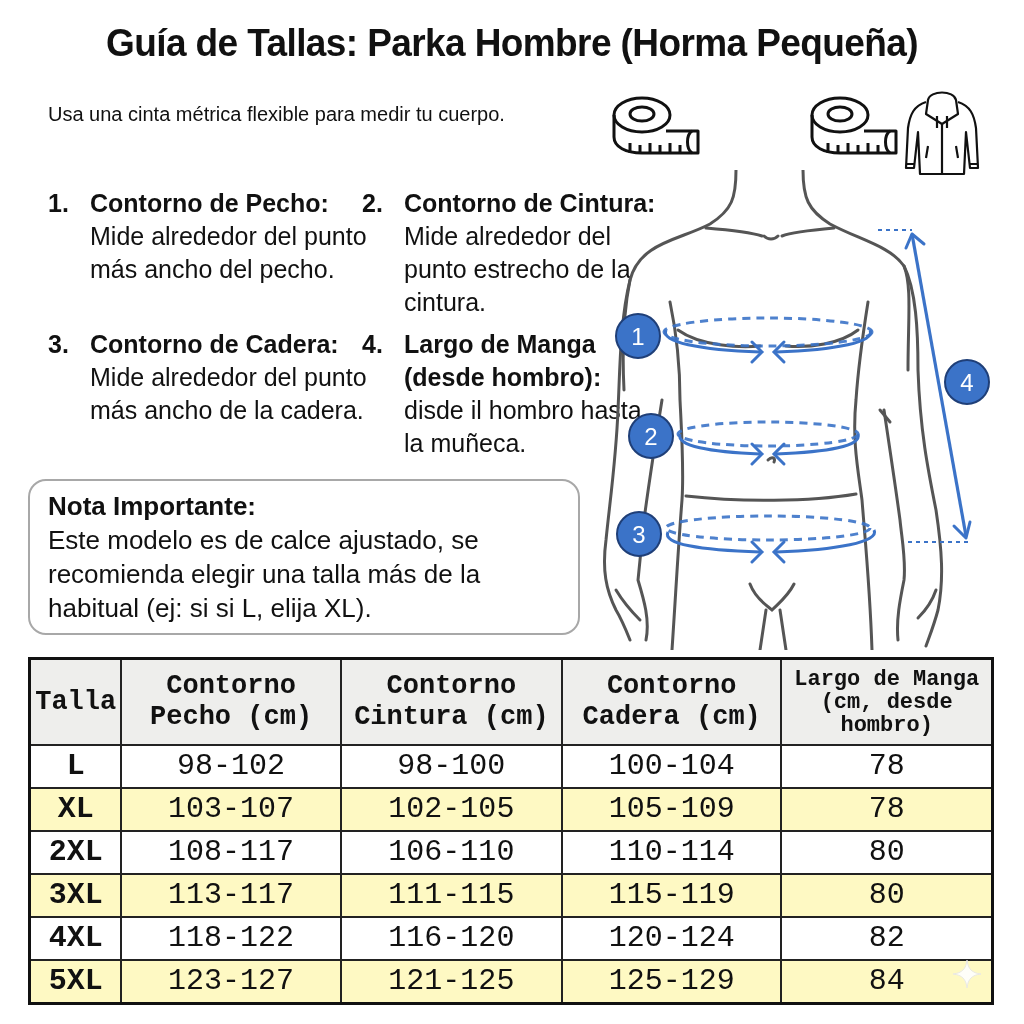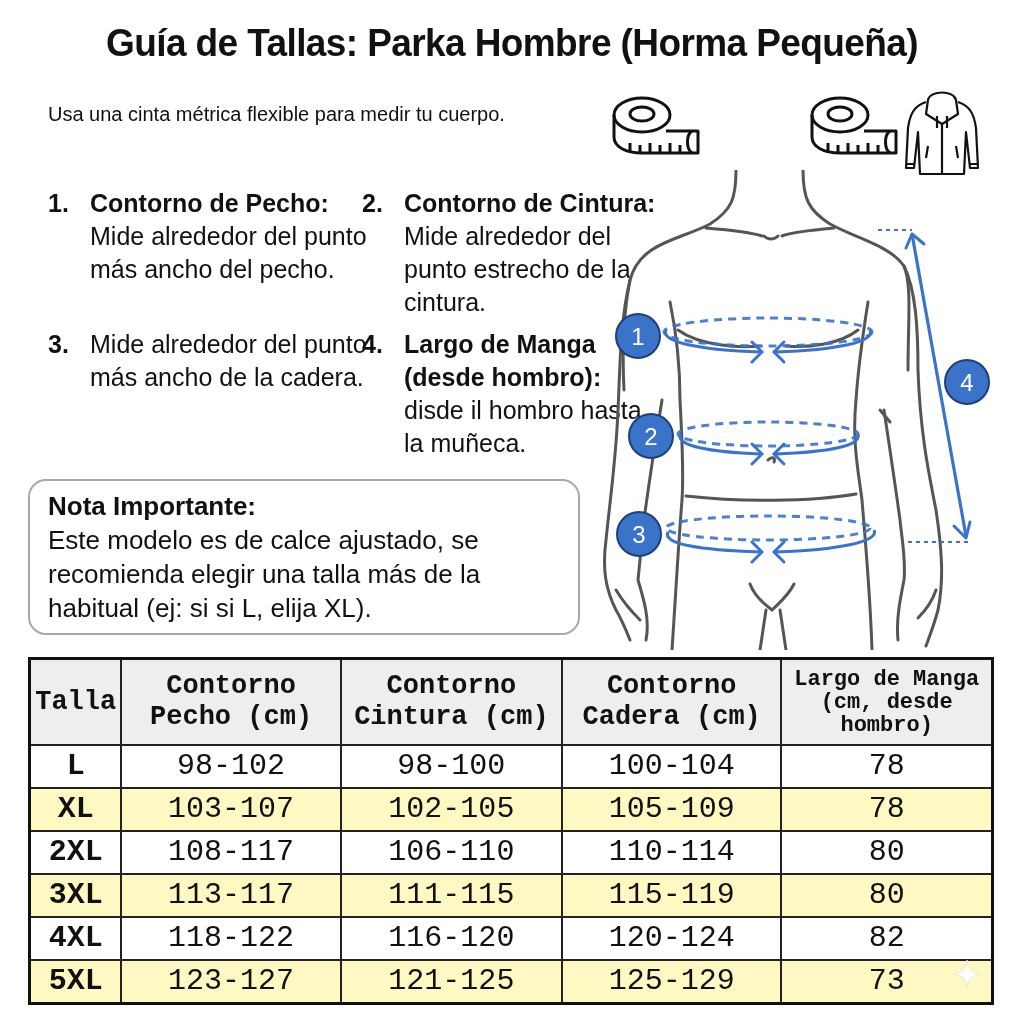--- a/index.html
+++ b/index.html
@@ -62,20 +62,21 @@
   <span class="head">Contorno de Pecho:</span>
   <span class="body">Mide alrededor del punto más ancho del pecho.</span>
 </div>
 <div class="step s2">
   <span class="num">2.</span>
   <span class="head">Contorno de Cintura:</span>
   <span class="body">Mide alrededor del punto estrecho de la cintura.</span>
 </div>
 <div class="step s3">
   <span class="num">3.</span>
+  <span class="head">Contorno de Cadera:</span>
   <span class="body">Mide alrededor del punto más ancho de la cadera.</span>
 </div>
 <div class="step s4">
   <span class="num">4.</span>
   <span class="head">Largo de Manga (desde hombro):</span>
   <span class="body">disde il hombro hasta la muñeca.</span>
 </div>
 
 <div class="note">
   <span class="note-title">Nota Importante:</span>
@@ -241,21 +242,21 @@
       <td>118-122</td>
       <td>116-120</td>
       <td>120-124</td>
       <td>82</td>
     </tr>
     <tr class="even">
       <td class="size">5XL</td>
       <td>123-127</td>
       <td>121-125</td>
       <td>125-129</td>
-      <td>73</td>
+      <td>84</td>
     </tr>
   </tbody>
 </table>
 
 <div class="sparkle">
   <svg width="28" height="28" viewBox="0 0 28 28">
       <path d="M14 0 C15 9 19 13 28 14 C19 15 15 19 14 28 C13 19 9 15 0 14 C9 13 13 9 14 0 Z" fill="#ffffff" stroke="#e6e6e6" stroke-width="1"></path>
     </svg>
 </div>
 

